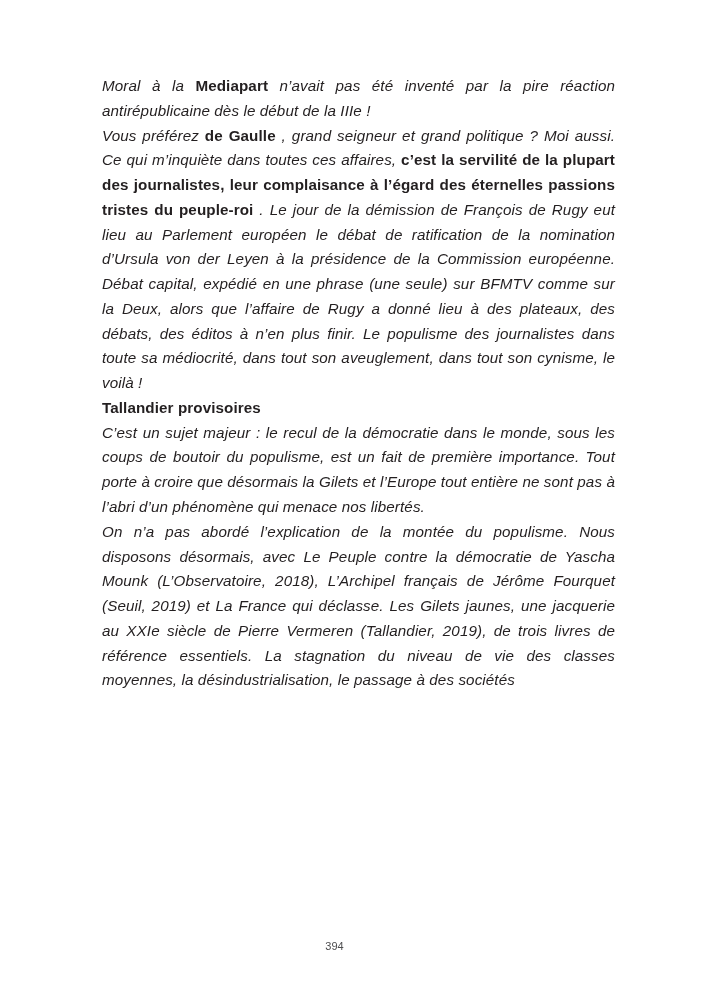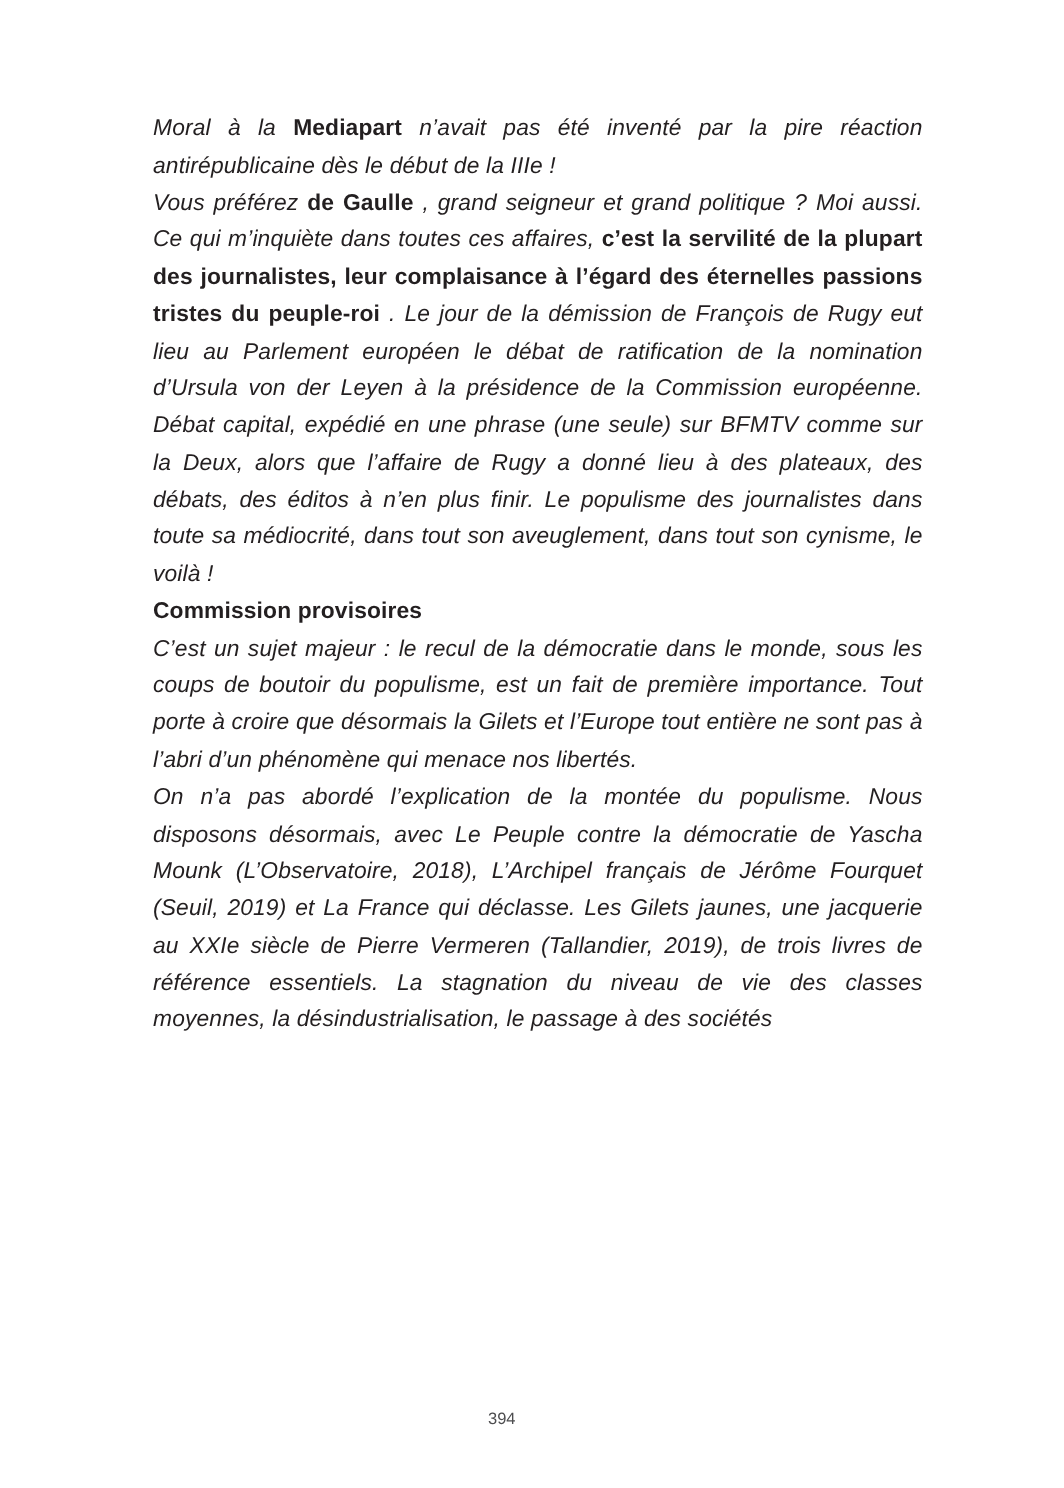--- a/index.html
+++ b/index.html
@@ -75,21 +75,21 @@
 
     <p class="para-justified">
       <span class="italic">Moral à la </span><span class="bold">Mediapart</span><span class="italic">  n’avait pas été inventé par la pire réaction antirépublicaine dès le début de la IIIe !</span>
     </p>
 
     <p class="para-justified">
       <span class="italic">Vous préférez </span><span class="bold">de Gaulle</span><span class="italic">  , grand seigneur et grand politique ? Moi aussi. Ce qui m’inquiète dans toutes ces affaires, </span><span class="bold">c’est la servilité de la plupart des journalistes, leur complaisance à l’égard des éternelles passions tristes du peuple-roi</span><span class="italic">  . Le jour de la démission de François de Rugy eut lieu au Parlement européen le débat de ratification de la nomination d’Ursula von der Leyen à la présidence de la Commission européenne. Débat capital, expédié en une phrase (une seule) sur BFMTV comme sur la Deux, alors que l’affaire de Rugy a donné lieu à des plateaux, des débats, des éditos à n’en plus finir. Le populisme des journalistes dans toute sa médiocrité, dans tout son aveuglement, dans tout son cynisme, le voilà !</span>
     </p>
 
     <p class="heading">
-      <span>Commission provisoires</span>
+      <span>Tallandier provisoires</span>
     </p>
 
     <p class="para-justified">
       <span class="italic">C’est un sujet majeur : le recul de la démocratie dans le monde, sous les coups de boutoir du populisme, est un fait de première importance. Tout porte à croire que désormais la Gilets et l’Europe tout entière ne sont pas à l’abri d’un phénomène qui menace nos libertés.</span>
     </p>
 
     <p class="para-justified">
       <span class="italic">On n’a pas abordé l’explication de la montée du populisme. Nous disposons désormais, avec Le Peuple contre la démocratie de Yascha Mounk (L’Observatoire, 2018), L’Archipel français de Jérôme Fourquet (Seuil, 2019) et La France qui déclasse. Les Gilets jaunes, une jacquerie au XXIe siècle de Pierre Vermeren (Tallandier, 2019), de trois livres de référence essentiels. La stagnation du niveau de vie des classes moyennes, la désindustrialisation, le passage à des sociétés</span>
     </p>
 

